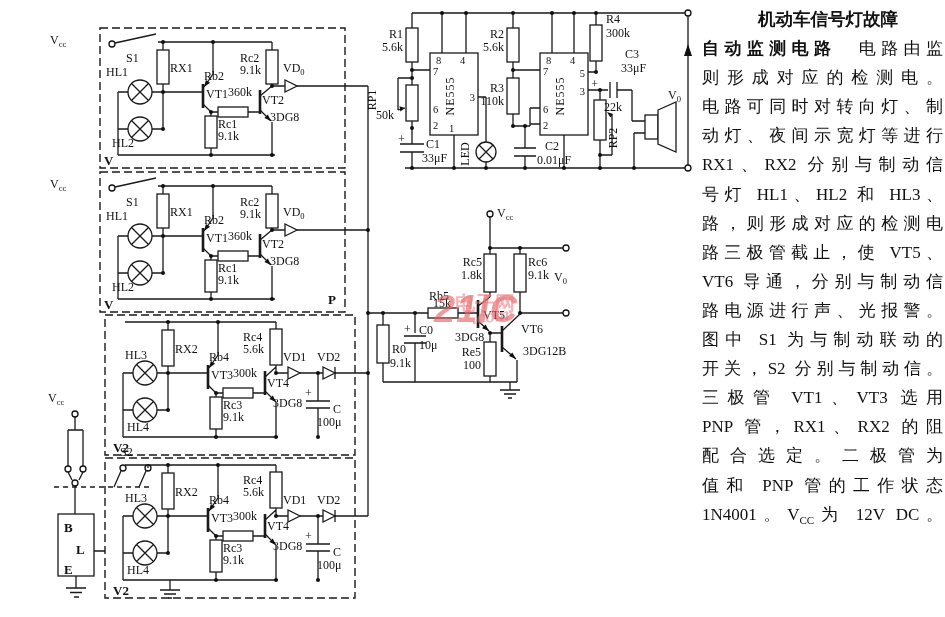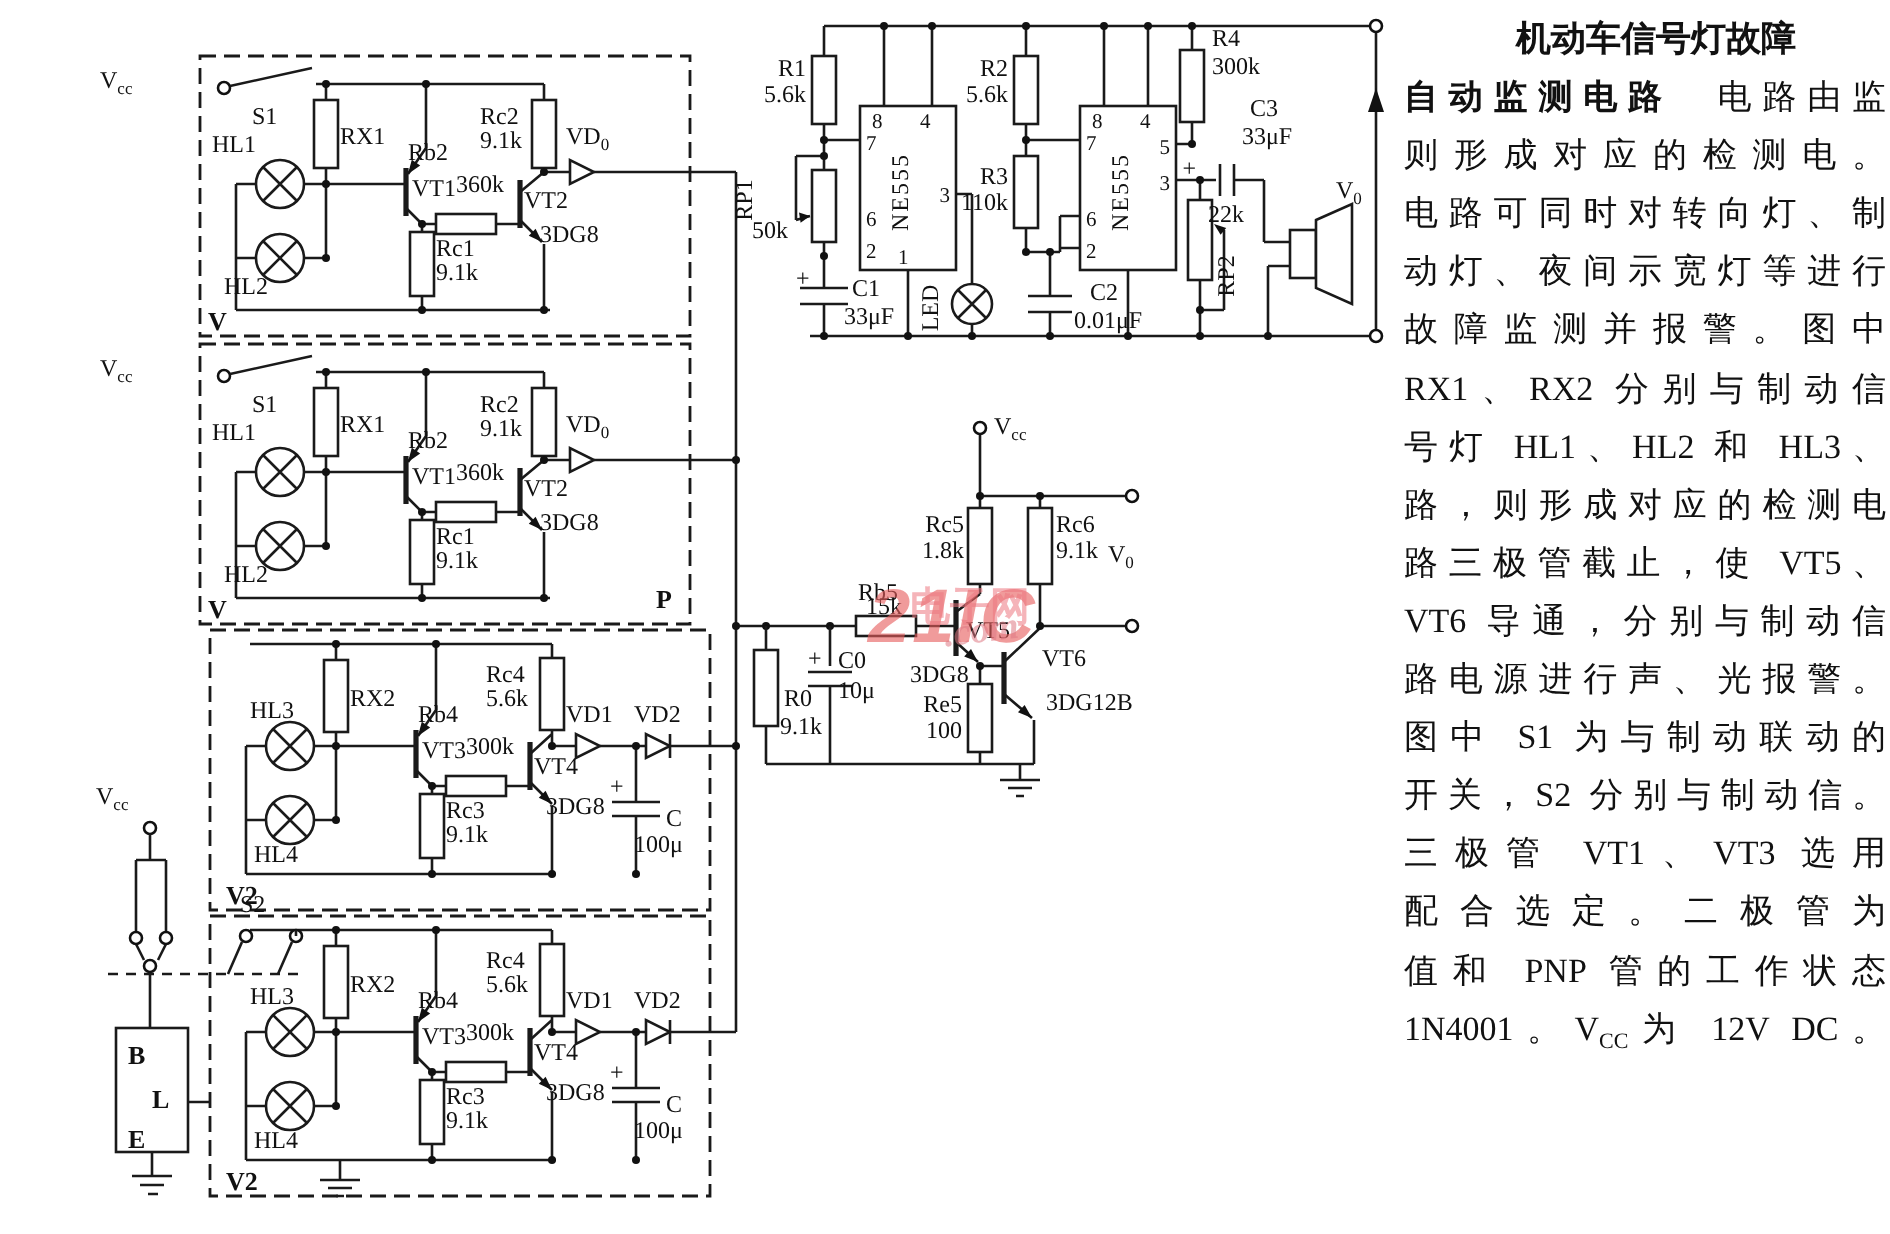--- a/index.html
+++ b/index.html
@@ -314,28 +314,28 @@
 <div class="wm wm-cn">电子网</div>
 <div class="wm wm-com">.com</div>
 
 
 <div class="article">
   <div class="aline t1">机动车信号灯故障</div>
   <div class="aline"><span class="bold">自动监测电路</span><span>　电路由监</span></div>
   <div class="aline">则形成对应的检测电。</div>
   <div class="aline">电路可同时对转向灯、制</div>
   <div class="aline">动灯、夜间示宽灯等进行</div>
-  <div class="aline">故障监测并报警。图中</div>
   <div class="aline">RX1、RX2 分别与制动信</div>
   <div class="aline">号灯 HL1、HL2 和 HL3、</div>
   <div class="aline">路，则形成对应的检测电</div>
   <div class="aline">路三极管截止，使 VT5、</div>
   <div class="aline">VT6 导通，分别与制动信</div>
   <div class="aline">路电源进行声、光报警。</div>
   <div class="aline">图中 S1 为与制动联动的</div>
   <div class="aline">开关，S2 分别与制动信。</div>
   <div class="aline">三极管 VT1、VT3 选用</div>
+  <div class="aline">PNP 管，RX1、RX2 的阻</div>
   <div class="aline">配合选定。二极管为</div>
   <div class="aline">值和 PNP 管的工作状态</div>
   <div class="aline"><span>1N4001。V</span><span class="subsc">CC</span><span>为 12V DC。</span></div>
 </div>
 
 </div>
 
 </body></html>

